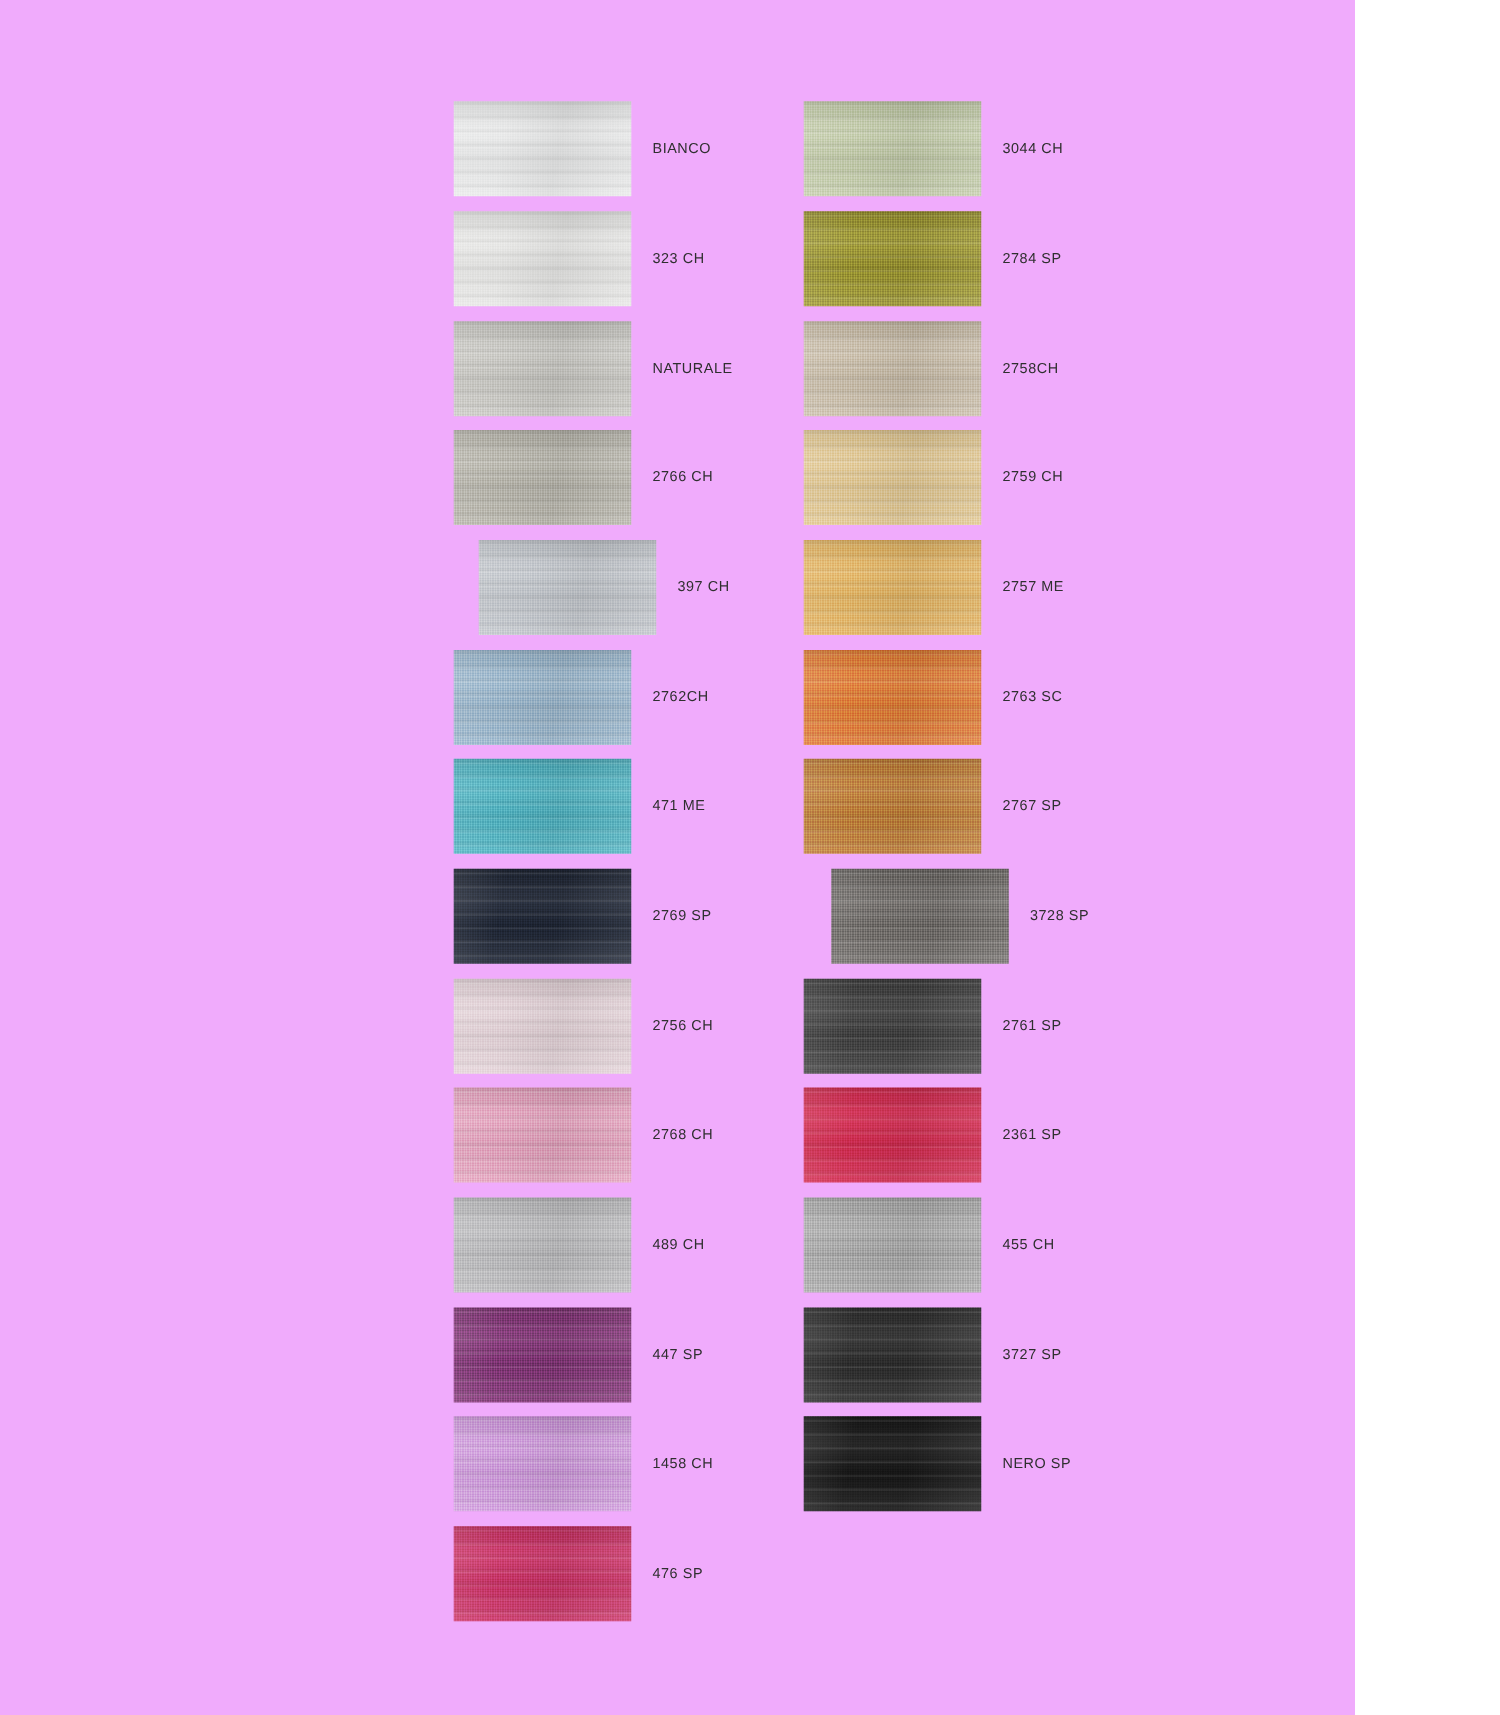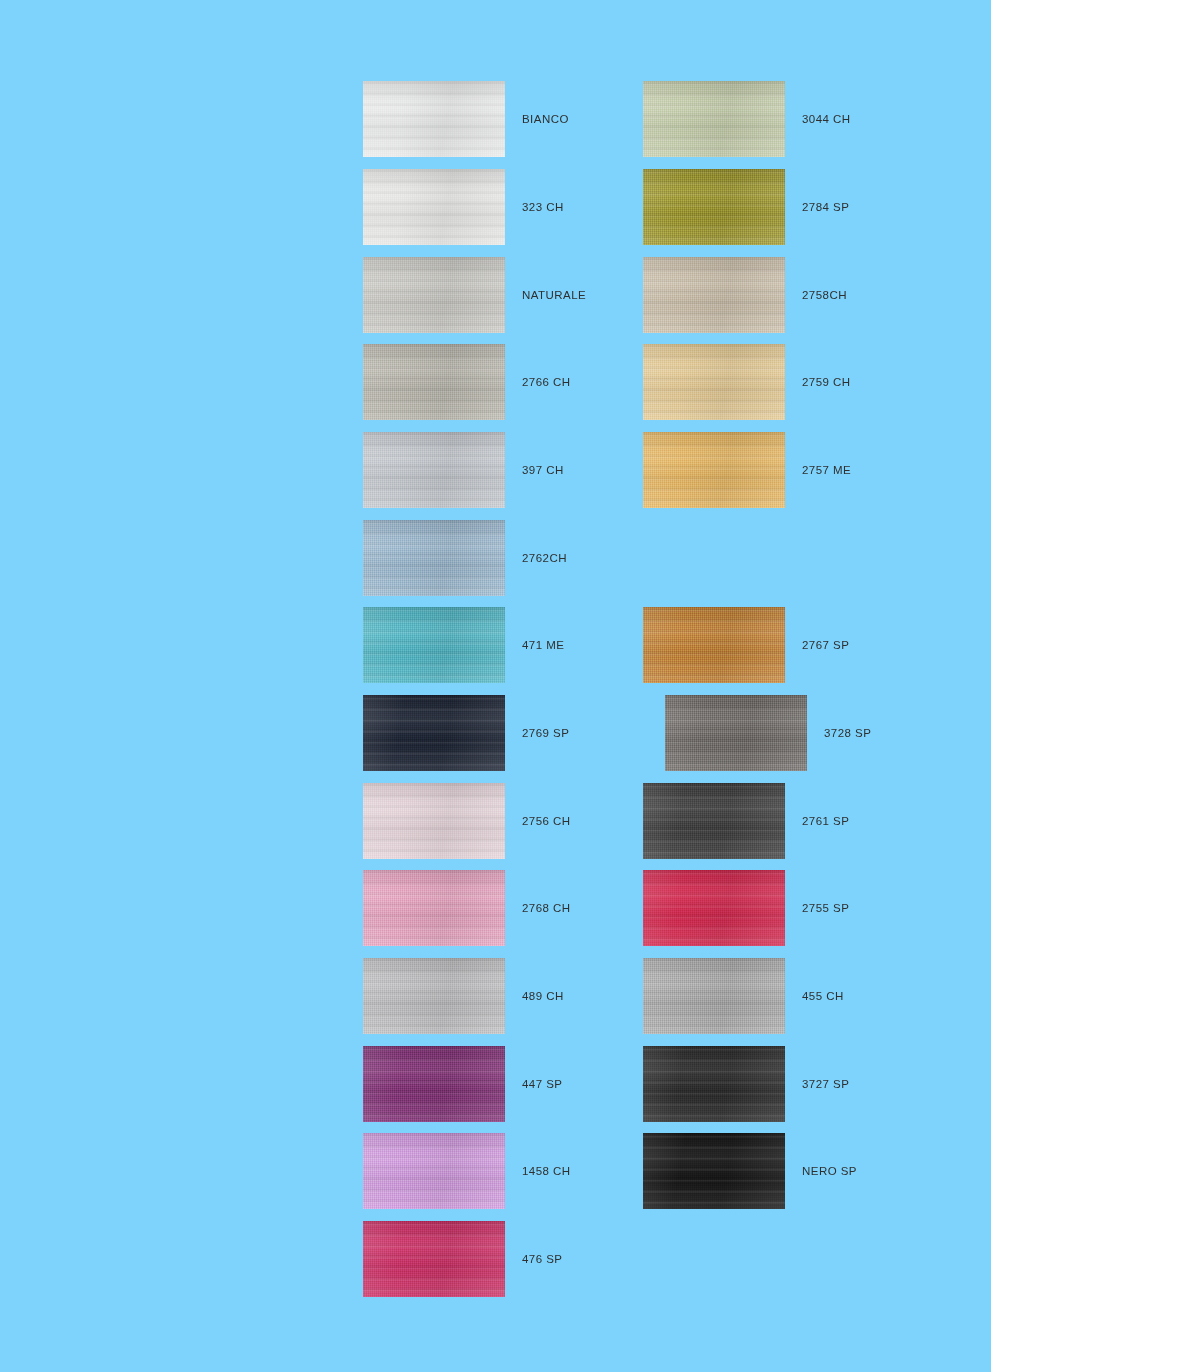--- a/index.html
+++ b/index.html
@@ -7,23 +7,23 @@
   body{
     width:1200px;
     height:1372px;
     background:#ffffff;
     font-family:"Liberation Sans", sans-serif;
     overflow:hidden;
   }
 
   #chart-root{
     position:relative;
-    width:991px;
+    width:1084px;
     height:1372px;
-    background:#7dd3fc;
+    background:#f0abfc;
   }
 
   .swatch-column{
     position:absolute;
     top:0;
     width:430px;
     height:1372px;
   }
   #column-left{ left:363px; }
   #column-right{ left:643px; }
@@ -137,21 +137,21 @@
         <div class="swatch-label" style="color: rgb(47, 47, 47);">NATURALE</div>
       </div>
       <div class="swatch-row" style="top: 344px;">
         <div class="swatch-chip" style="background-color: rgb(183, 181, 171);">
           <div class="weave"></div>
           <div class="slub"></div>
           <div class="sheen"></div>
         </div>
         <div class="swatch-label" style="color: rgb(47, 47, 47);">2766 CH</div>
       </div>
-      <div class="swatch-row" style="top: 432px;">
+      <div class="swatch-row" style="top: 432px; margin-left: 20px;">
         <div class="swatch-chip" style="background-color: rgb(194, 198, 204);">
           <div class="weave"></div>
           <div class="slub"></div>
           <div class="sheen"></div>
         </div>
         <div class="swatch-label" style="color: rgb(47, 47, 47);">397 CH</div>
       </div>
       <div class="swatch-row" style="top: 520px;">
         <div class="swatch-chip" style="background-color: rgb(154, 182, 204);">
           <div class="weave"></div>
@@ -259,20 +259,28 @@
         <div class="swatch-label" style="color: rgb(47, 47, 47);">2759 CH</div>
       </div>
       <div class="swatch-row" style="top: 432px;">
         <div class="swatch-chip" style="background-color: rgb(228, 181, 100);">
           <div class="weave"></div>
           <div class="slub"></div>
           <div class="sheen"></div>
         </div>
         <div class="swatch-label" style="color: rgb(47, 47, 47);">2757 ME</div>
       </div>
+      <div class="swatch-row" style="top: 520px;">
+        <div class="swatch-chip" style="background-color: rgb(224, 122, 53);">
+          <div class="weave"></div>
+          <div class="slub"></div>
+          <div class="sheen"></div>
+        </div>
+        <div class="swatch-label" style="color: rgb(47, 47, 47);">2763 SC</div>
+      </div>
       <div class="swatch-row" style="top: 607px; padding-left: 28px;">
         <div class="swatch-chip" style="background-color: rgb(192, 127, 56);">
           <div class="weave"></div>
           <div class="slub"></div>
           <div class="sheen"></div>
         </div>
         <div class="swatch-label" style="color: rgb(47, 47, 47);">2767 SP</div>
       </div>
       <div class="swatch-row" style="top: 695px; margin-left: 22px;">
         <div class="swatch-chip" style="background-color: rgb(110, 106, 103);">
@@ -289,21 +297,21 @@
           <div class="sheen"></div>
         </div>
         <div class="swatch-label" style="color: rgb(47, 47, 47);">2761 SP</div>
       </div>
       <div class="swatch-row" style="top: 870px;">
         <div class="swatch-chip" style="background-color: rgb(209, 42, 78);">
           <div class="weave"></div>
           <div class="slub"></div>
           <div class="sheen"></div>
         </div>
-        <div class="swatch-label" style="color: rgb(47, 47, 47);">2755 SP</div>
+        <div class="swatch-label" style="color: rgb(47, 47, 47);">2361 SP</div>
       </div>
       <div class="swatch-row" style="top: 958px;">
         <div class="swatch-chip" style="background-color: rgb(169, 169, 169);">
           <div class="weave"></div>
           <div class="slub"></div>
           <div class="sheen"></div>
         </div>
         <div class="swatch-label" style="color: rgb(47, 47, 47);">455 CH</div>
       </div>
       <div class="swatch-row" style="top: 1046px;">

